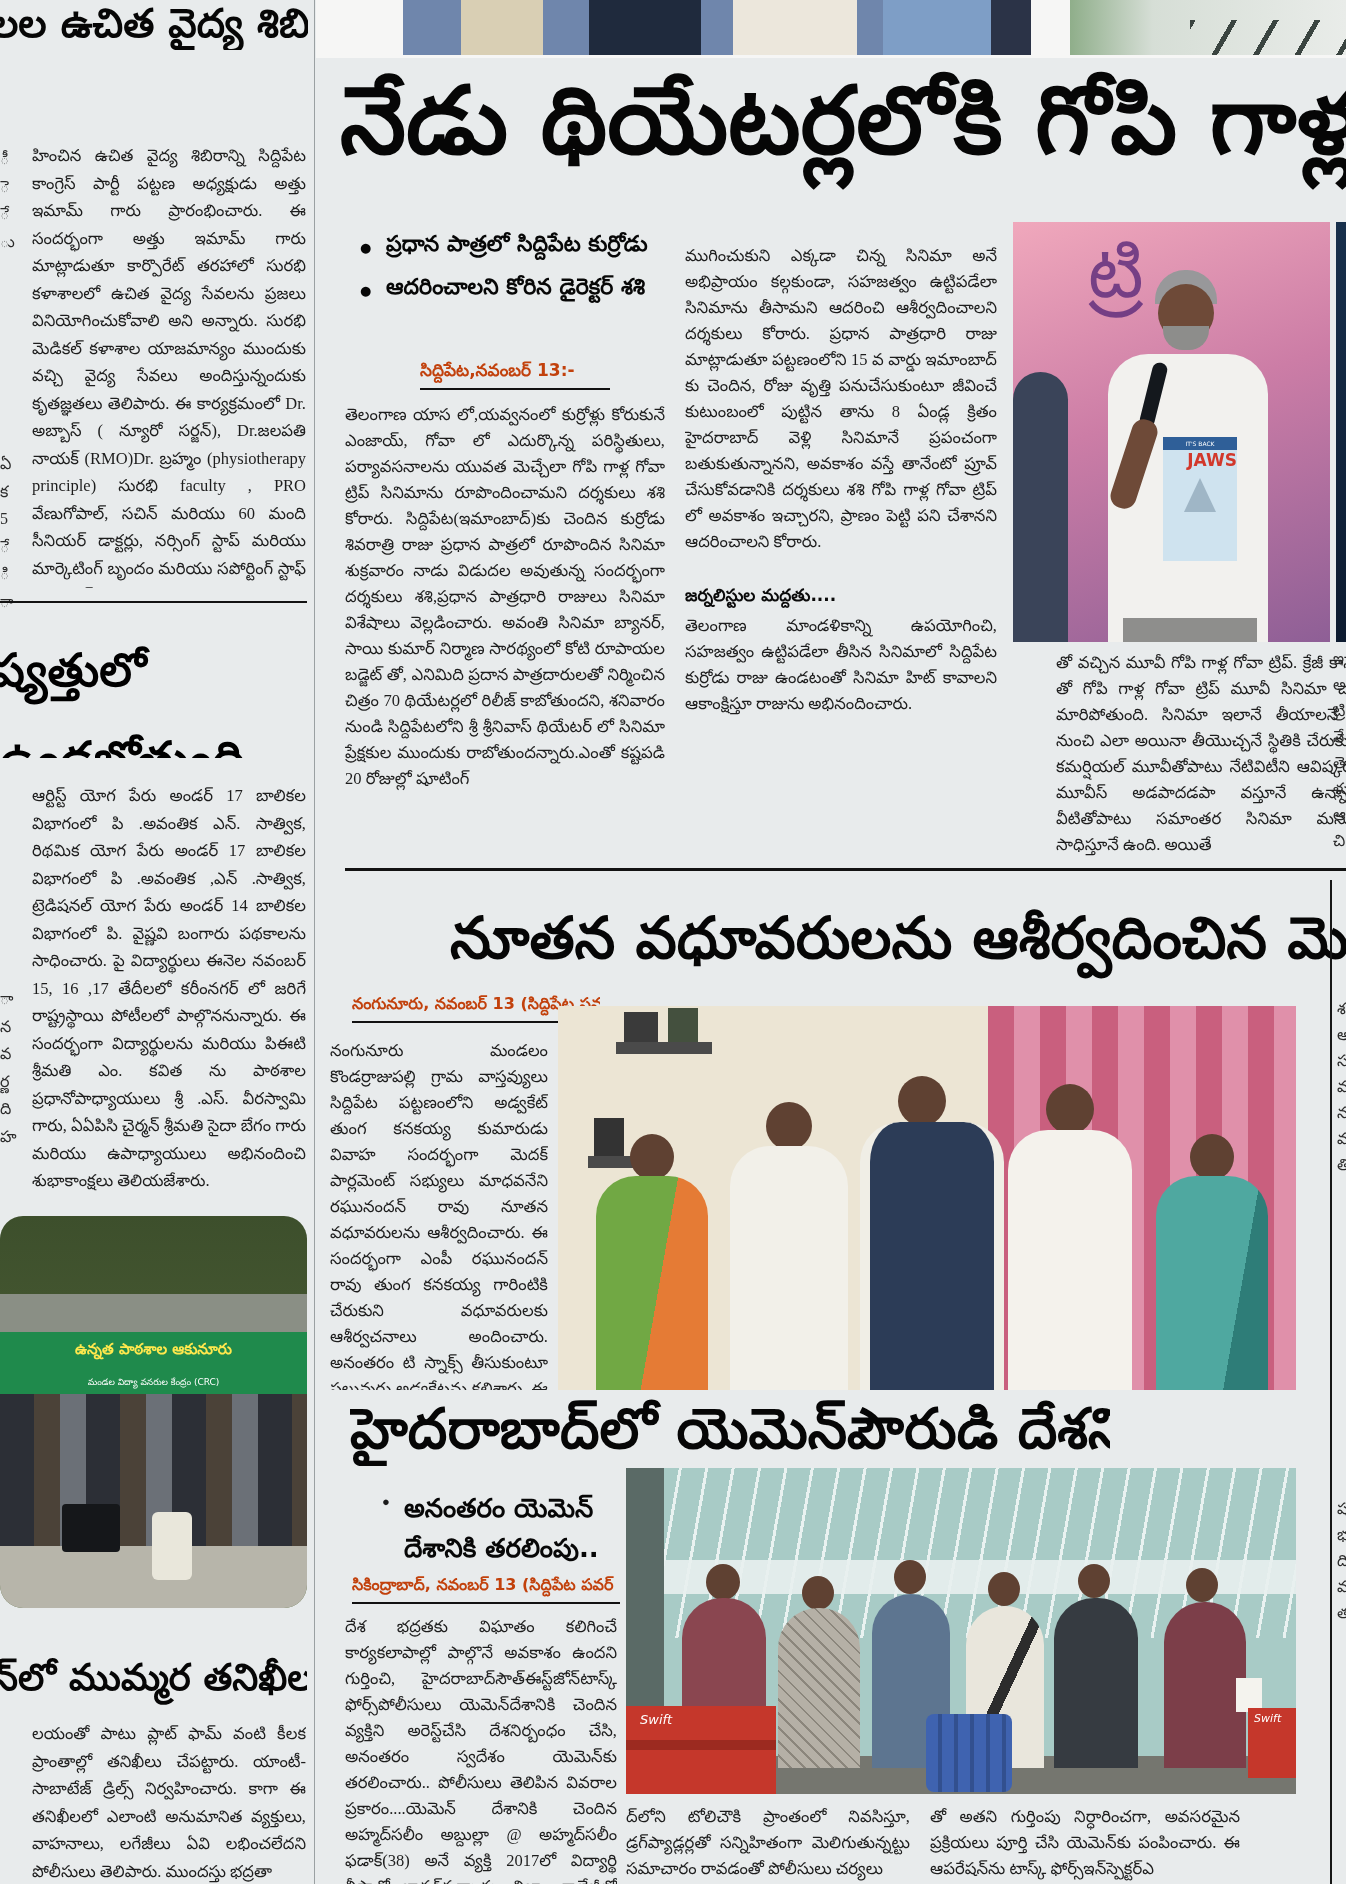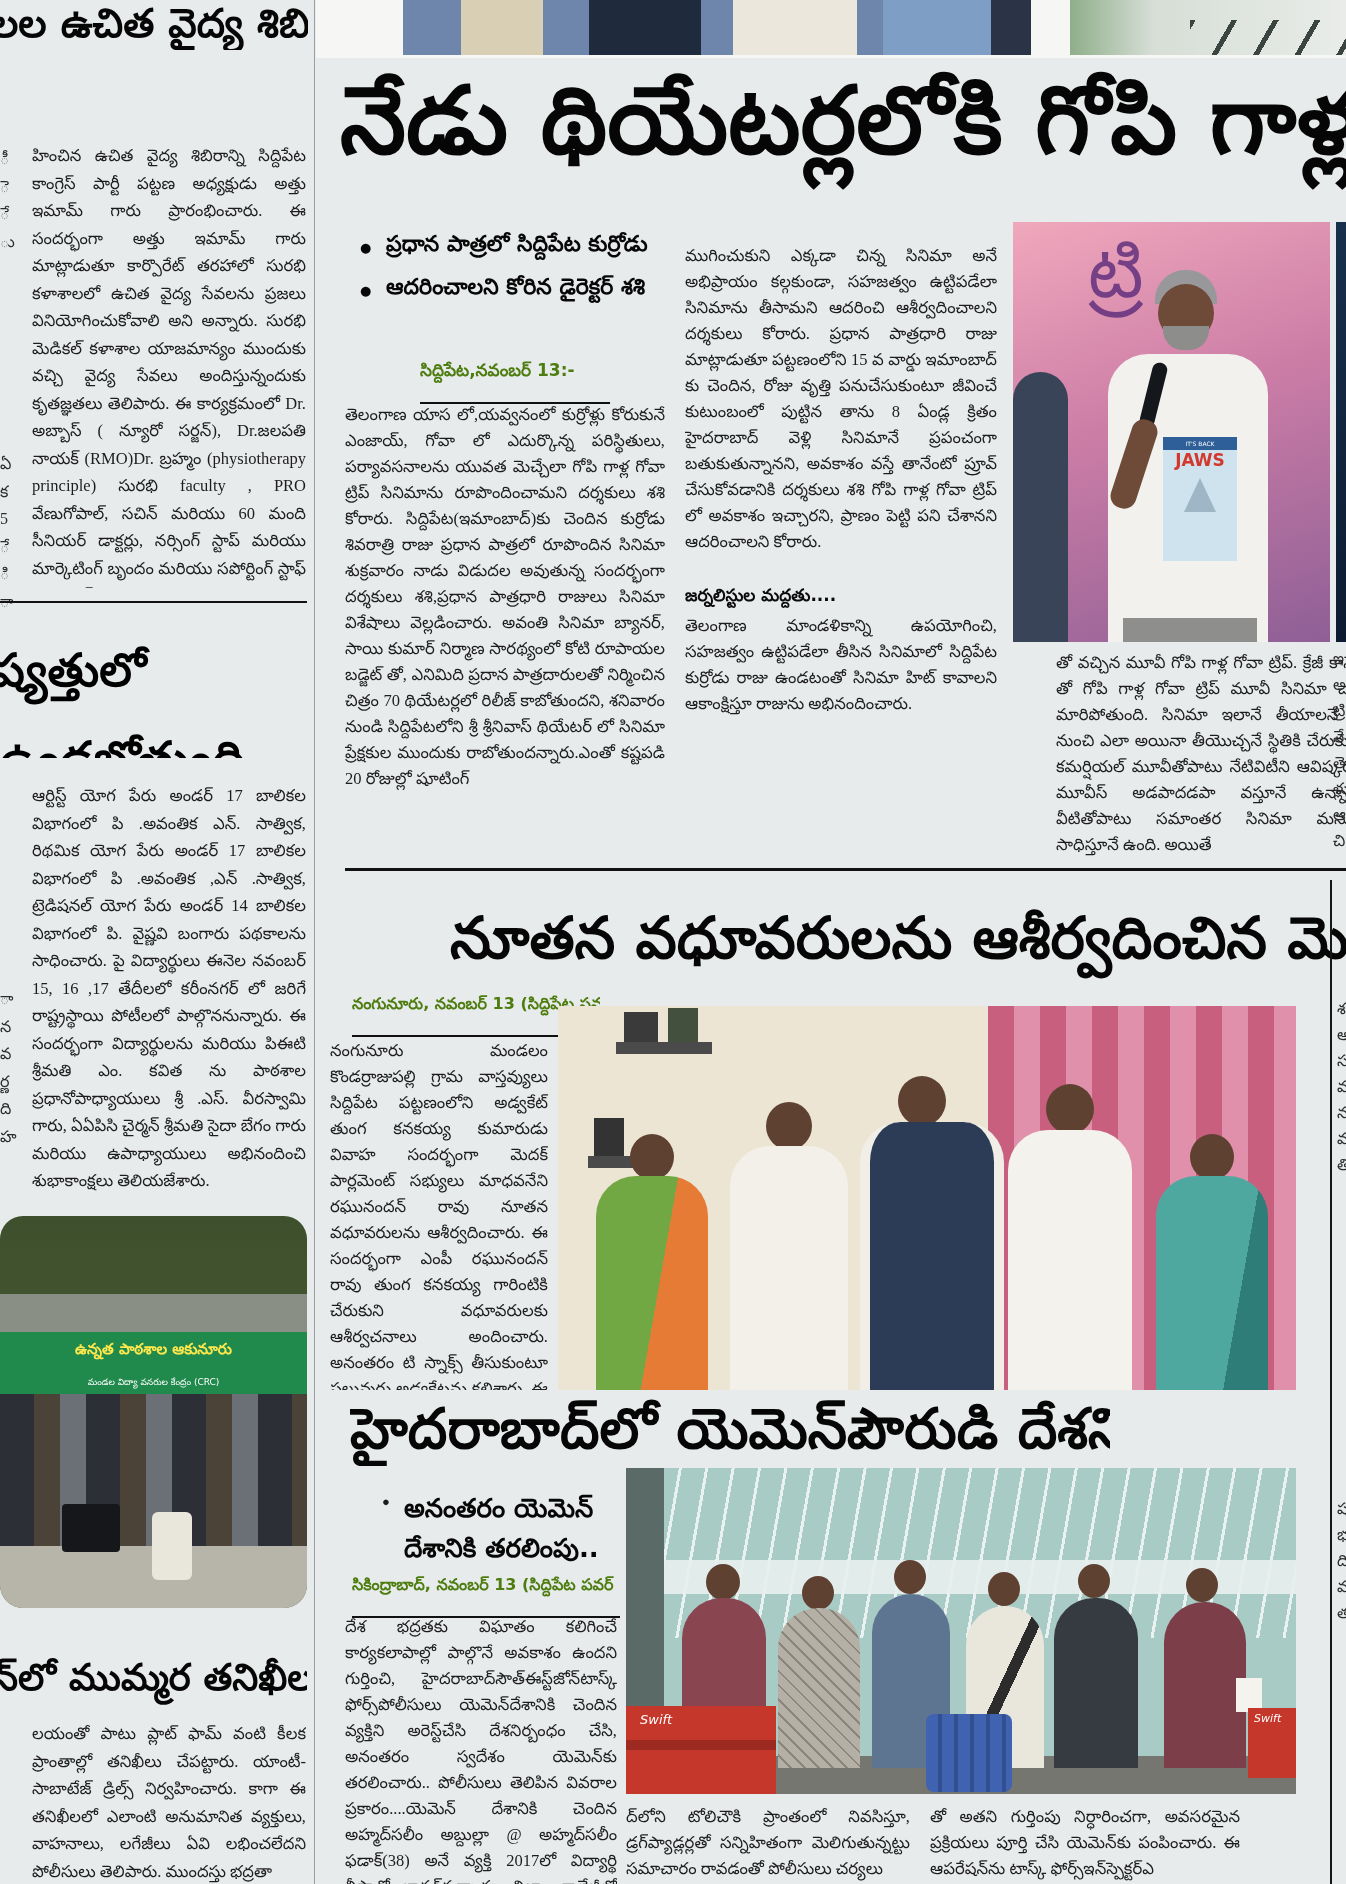--- a/index.html
+++ b/index.html
@@ -4,21 +4,21 @@
 <style>
   html,body{margin:0;padding:0;background:#cfd3d4;}
   .page{position:relative;width:1346px;height:1884px;background:#e8ebec;overflow:hidden;
         font-family:"Liberation Serif","DejaVu Serif",serif;color:#1b1b1b;}
   .abs{position:absolute;}
   .btext{font-size:16.5px;line-height:26px;text-align:justify;overflow:hidden;color:#1d1d1d;}
   .btext27{font-size:16.5px;line-height:27.5px;text-align:justify;overflow:hidden;color:#1d1d1d;}
   .headline{font-family:"DejaVu Sans","Liberation Sans",sans-serif;font-weight:bold;color:#060606;}
   .nowrap{white-space:nowrap;overflow:hidden;}
   .dateline{font-family:"DejaVu Sans",sans-serif;font-weight:bold;font-size:17px;
-            border-bottom:2px solid #111;padding-bottom:18px;color:#4d7c0f;white-space:nowrap;overflow:hidden;}
+            border-bottom:2px solid #111;padding-bottom:4px;color:#c2410c;white-space:nowrap;overflow:hidden;}
   .subhead{font-family:"DejaVu Sans",sans-serif;font-weight:bold;font-size:17px;color:#0a0a0a;}
   .rule-h{background:#121212;}
   .rule-v{background:#9aa0a2;}
   .bullets > div{position:relative;padding-left:28px;font-family:"DejaVu Sans",sans-serif;
                  font-weight:bold;font-size:22px;line-height:31px;margin-bottom:12px;color:#070707;}
   .bullets > div::before{content:"●";position:absolute;left:2px;top:4px;font-size:13px;}
   .edge-strip{overflow:hidden;font-size:16px;color:#2a2a2a;}
   .edge-strip div{height:27.5px;}
   .frag-strip{overflow:hidden;font-size:16px;color:#2a2a2a;}
   .frag-strip div{height:26px;}
@@ -117,21 +117,21 @@
 
   <div class="abs photo" style="left:1013px;top:222px;width:317px;height:420px;background:linear-gradient(160deg,#f0a8bc 0%,#cc7da6 45%,#8e5f96 100%);">
     <div class="ph-inner" style="left:75px;top:8px;width:120px;height:110px;font-size:72px;color:#5b2a7a;opacity:.8;font-family:'DejaVu Sans',sans-serif;">ట్రి</div>
     <div class="ph-inner round-top" style="left:0;top:150px;width:55px;height:270px;background:#3a4459;"></div>
     <div class="ph-inner" style="left:142px;top:48px;width:62px;height:34px;background:#98989a;border-radius:30px 30px 0 0;"></div>
     <div class="head-c" style="left:145px;top:62px;width:56px;height:58px;background:#6e4a38;"></div>
     <div class="ph-inner" style="left:150px;top:104px;width:46px;height:24px;background:#8d8d8b;border-radius:0 0 20px 20px;"></div>
     <div class="ph-inner round-top" style="left:95px;top:132px;width:160px;height:288px;background:#f2f1ee;"></div>
     <div class="ph-inner" style="left:150px;top:215px;width:74px;height:124px;background:#cfe3ef;text-align:center;">
       <div style="background:#2f5f98;color:#fff;font-size:6px;line-height:13px;font-family:'DejaVu Sans',sans-serif;">IT'S BACK</div>
-      <div style="color:#d2382b;font-weight:bold;font-size:17px;font-family:'DejaVu Sans',sans-serif;">JAWS</div>
+      <div style="color:#d2382b;font-weight:bold;font-size:17px;font-family:'DejaVu Sans',sans-serif;text-align:right;">JAWS</div>
       <div style="margin:8px auto 0;width:0;height:0;border-left:16px solid transparent;border-right:16px solid transparent;border-bottom:34px solid #9fb6c6;"></div>
     </div>
     <div class="ph-inner" style="left:133px;top:140px;width:15px;height:66px;background:#14181d;border-radius:7px;transform:rotate(14deg);"></div>
     <div class="ph-inner" style="left:108px;top:196px;width:26px;height:92px;background:#6e4a38;border-radius:12px;transform:rotate(18deg);"></div>
     <div class="ph-inner" style="left:110px;top:396px;width:134px;height:24px;background:#8e8e8c;"></div>
   </div>
 
   <div class="abs btext" style="left:1056px;top:650px;width:317px;height:214px;">తో వచ్చిన మూవీ గోపి గాళ్ల గోవా ట్రిప్. క్రేజీ కాన్సెప్ట్ తో గోపి గాళ్ల గోవా ట్రిప్ మూవీ సినిమా చాలా మారిపోతుంది. సినిమా ఇలానే తీయాలనే దశ నుంచి ఎలా అయినా తీయొచ్చనే స్థితికి చేరుకుంది. కమర్షియల్ మూవీతోపాటు నేటివిటీని ఆవిష్కరించే మూవీస్ అడపాదడపా వస్తూనే ఉన్నాయి. వీటితోపాటు సమాంతర సినిమా మనుగడ సాధిస్తూనే ఉంది. అయితే</div>
 
   <div class="abs photo" style="left:1336px;top:222px;width:10px;height:420px;background:linear-gradient(#18304c,#0d1b30);"></div>

